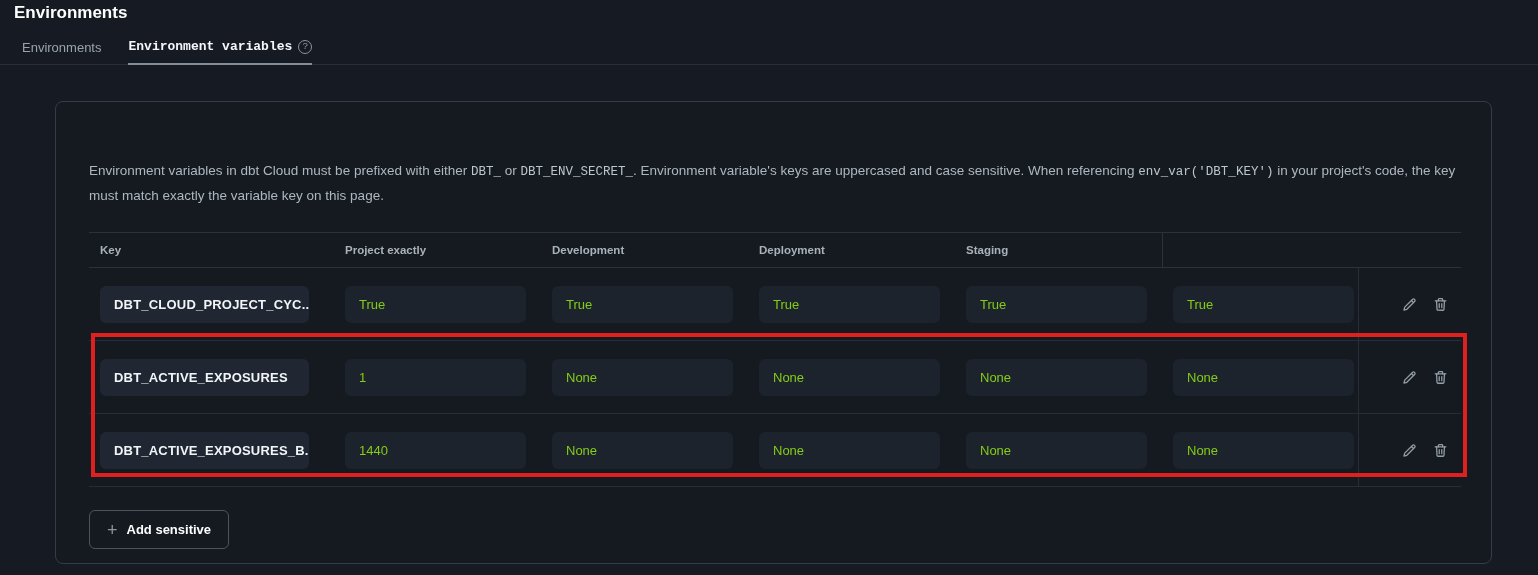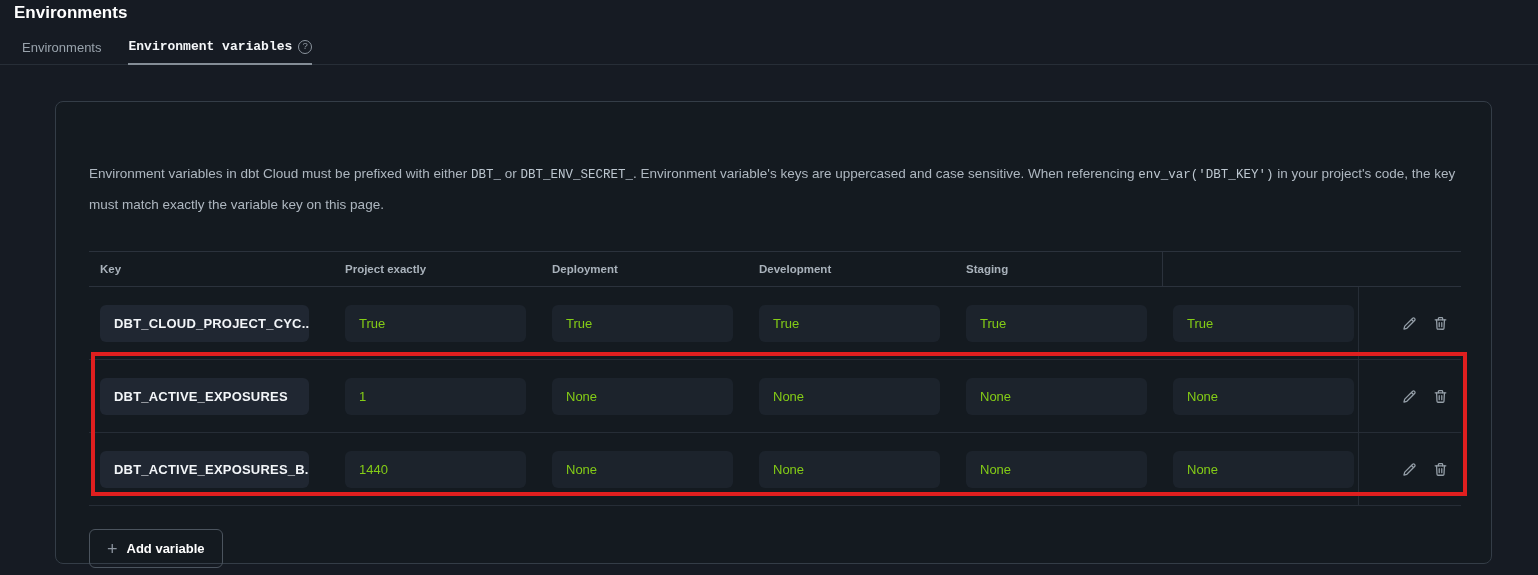--- a/index.html
+++ b/index.html
@@ -30,22 +30,22 @@
     width:14px; height:14px; border:1px solid #8b949e; border-radius:50%;
     color:#8b949e; font-size:9.5px; font-weight:400; line-height:12px;
     display:inline-flex; align-items:center; justify-content:center;
   }
   .card {
     margin:36px 0 0 55px; width:1437px; height:463px;
     background:#141a20; border:1px solid #343d47; border-radius:8px;
     padding:57px 31px 0 33px;
   }
   .intro {
-    color:#aeb7c0; font-size:13.5px; line-height:29px;
-    margin-bottom:32px; max-width:1372px;
+    color:#aeb7c0; font-size:13.5px; line-height:24px;
+    margin-bottom:24px; max-width:1372px;
   }
   .intro .code {
     font-family:"Liberation Mono", monospace; font-size:12.5px; color:#bcc6cf;
   }
   .var-table { position:relative; width:1372px; }
   .thead, .trow {
     display:grid;
     grid-template-columns:245px 207px 207px 207px 207px 196px 103px;
     align-items:center;
   }
@@ -110,22 +110,22 @@
 
 <section class="card">
 
   <p class="intro"><span>Environment variables in dbt Cloud must be prefixed with either </span><span class="code">DBT_</span><span> or </span><span class="code">DBT_ENV_SECRET_</span><span>. Environment variable's keys are uppercased and case sensitive. When referencing </span><span class="code">env_var('DBT_KEY')</span><span> in your project's code, the key must match exactly the variable key on this page.</span></p>
 
   <div class="var-table">
 
     <div class="thead">
       <div class="th">Key</div>
       <div class="th">Project exactly</div>
+      <div class="th">Development</div>
       <div class="th">Deployment</div>
-      <div class="th">Development</div>
       <div class="th">Staging</div>
       <div class="actions-col"></div>
     </div>
 
     <div class="trow">
       <div class="cell">
           <div class="pill key">DBT_CLOUD_PROJECT_CYC...</div>
         </div>
       <div class="cell">
           <div class="pill">True</div>
@@ -232,16 +232,16 @@
             </svg>
         </button>
       </div>
     </div>
 
     <div class="highlight-box"></div>
   </div>
 
   <button class="add-btn">
     <span class="plus-icon">+</span>
-    <span>Add variable</span>
+    <span>Add sensitive</span>
   </button>
 
 </section>
 
 </body></html>

